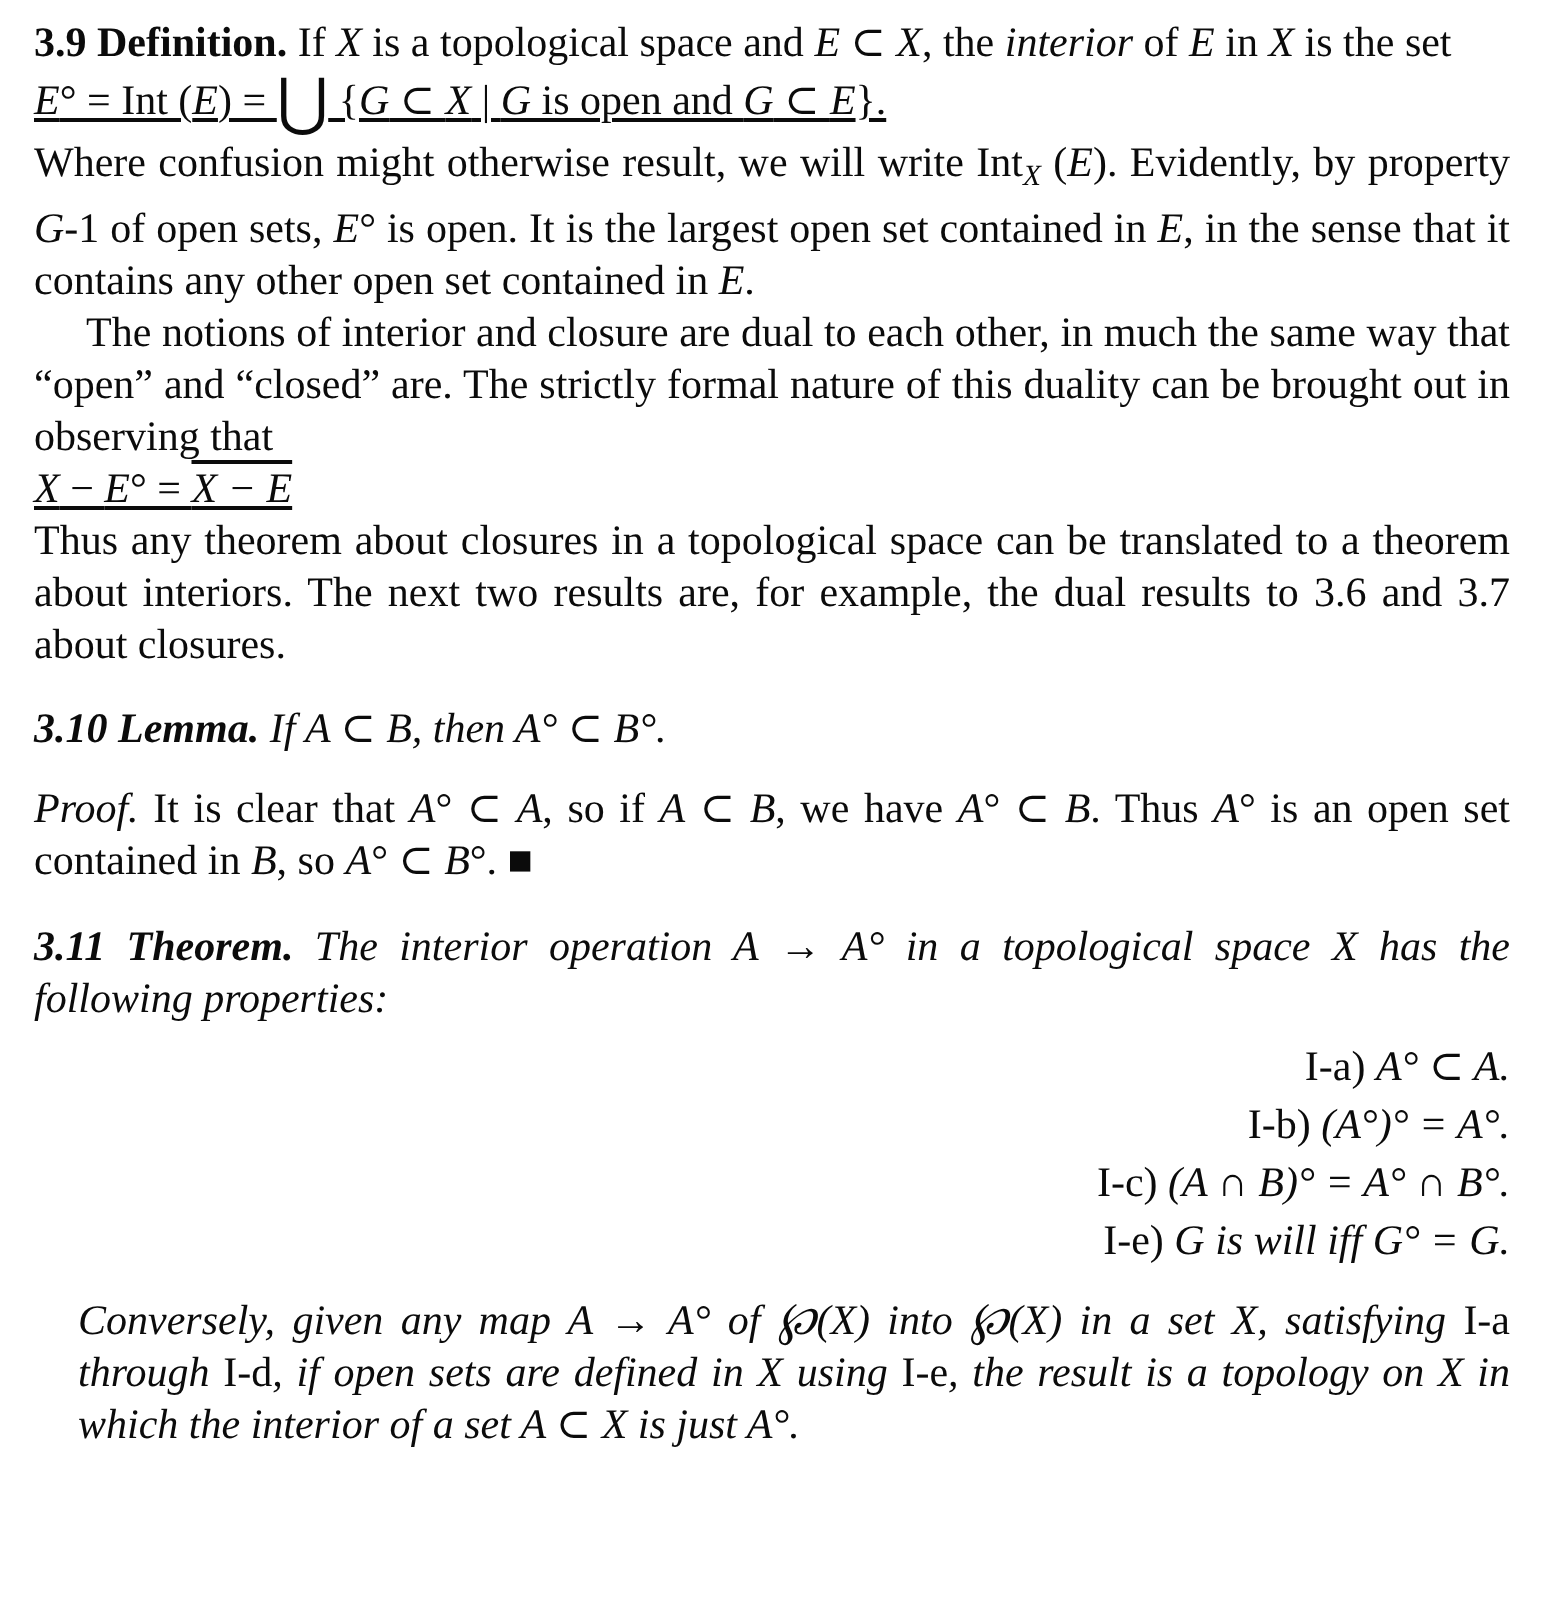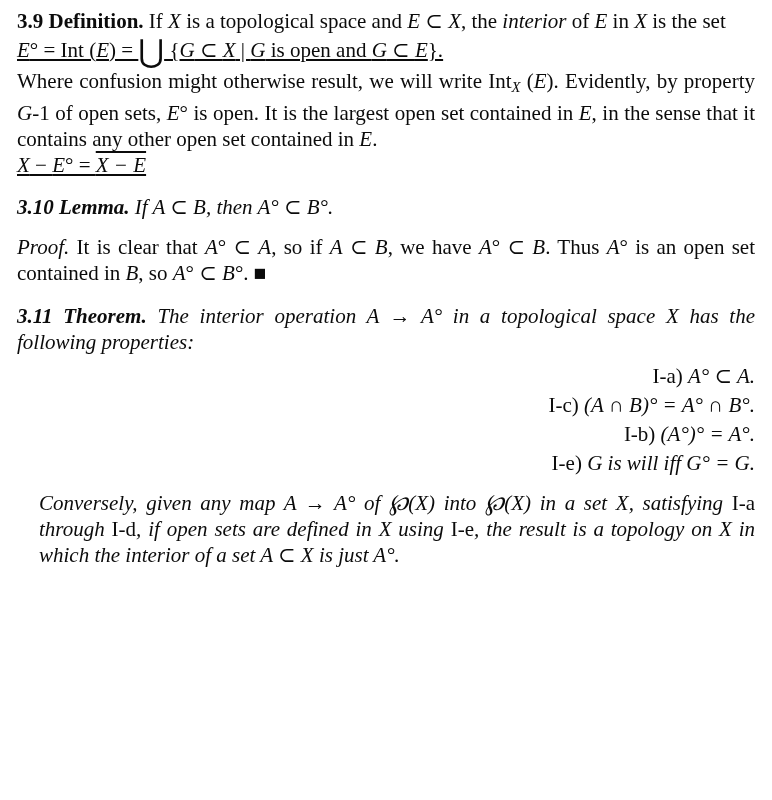--- a/index.html
+++ b/index.html
@@ -37,33 +37,35 @@
 <body>
 
 <div class="page">
 
   <div class="para"><span class="b">3.9 Definition.</span><span> If </span><span class="i">X</span><span> is a topological space and </span><span class="i">E</span><span> ⊂ </span><span class="i">X</span><span>, the </span><span class="i">interior</span><span> of </span><span class="i">E</span><span> in </span><span class="i">X</span><span> is the set</span></div>
 
   <div class="eq eq-interior"><span class="i">E</span><span>° = Int (</span><span class="i">E</span><span>) = </span><span class="big">⋃</span><span> {</span><span class="i">G</span><span> ⊂ </span><span class="i">X</span><span> | </span><span class="i">G</span><span> is open and </span><span class="i">G</span><span> ⊂ </span><span class="i">E</span><span>}.</span></div>
 
   <div class="para"><span>Where confusion might otherwise result, we will write Int</span><span class="sub">X</span><span> (</span><span class="i">E</span><span>). Evidently, by property </span><span class="i">G</span><span>-1 of open sets, </span><span class="i">E</span><span>° is open. It is the largest open set contained in </span><span class="i">E</span><span>, in the sense that it contains any other open set contained in </span><span class="i">E</span><span>.</span></div>
 
+  <div class="para firstind"><span>The notions of interior and closure are dual to each other, in much the same way that “open” and “closed” are. The strictly formal nature of this duality can be brought out in observing that</span></div>
 
   <div class="eq eq-dual"><span class="i">X</span><span> − </span><span class="i">E</span><span>° = </span><span class="i ov">X − E</span></div>
 
 
+  <div class="para"><span>Thus any theorem about closures in a topological space can be translated to a theorem about interiors. The next two results are, for example, the dual results to 3.6 and 3.7 about closures.</span></div>
 
   <div class="para blk lemma"><span class="bi">3.10  Lemma.</span><span class="i">  If A ⊂ B, then A° ⊂ B°.</span></div>
 
   <div class="para proof"><span class="i">Proof.</span><span>  It is clear that </span><span class="i">A</span><span>° ⊂ </span><span class="i">A</span><span>, so if </span><span class="i">A</span><span> ⊂ </span><span class="i">B</span><span>, we have </span><span class="i">A</span><span>° ⊂ </span><span class="i">B</span><span>. Thus </span><span class="i">A</span><span>° is an open set contained in </span><span class="i">B</span><span>, so </span><span class="i">A</span><span>° ⊂ </span><span class="i">B</span><span>°. </span><span>■</span></div>
 
   <div class="para blk thm"><span class="bi">3.11 Theorem.</span><span class="i">  The interior operation A → A° in a topological space X has the following properties:</span></div>
 
   <div class="props blk">
     <div class="prop"><span>I-a)  </span><span class="i">A° ⊂ A.</span></div>
+    <div class="prop"><span>I-b)  </span><span class="i">(A°)° = A°.</span></div>
     <div class="prop"><span>I-c)  </span><span class="i">(A ∩ B)° = A° ∩ B°.</span></div>
-    <div class="prop"><span>I-b)  </span><span class="i">(A°)° = A°.</span></div>
     <div class="prop"><span>I-e)  </span><span class="i">G is will iff G° = G.</span></div>
   </div>
 
   <div class="para blk conv"><span class="i">Conversely, given any map A → A° of </span><span class="scr">℘</span><span class="i">(X) into </span><span class="scr">℘</span><span class="i">(X) in a set X, satisfying </span><span>I-a</span><span class="i"> through </span><span>I-d</span><span class="i">, if open sets are defined in X using </span><span>I-e</span><span class="i">, the result is a topology on X in which the interior of a set A ⊂ X is just A°.</span></div>
 
 </div>
 
 </body></html>

